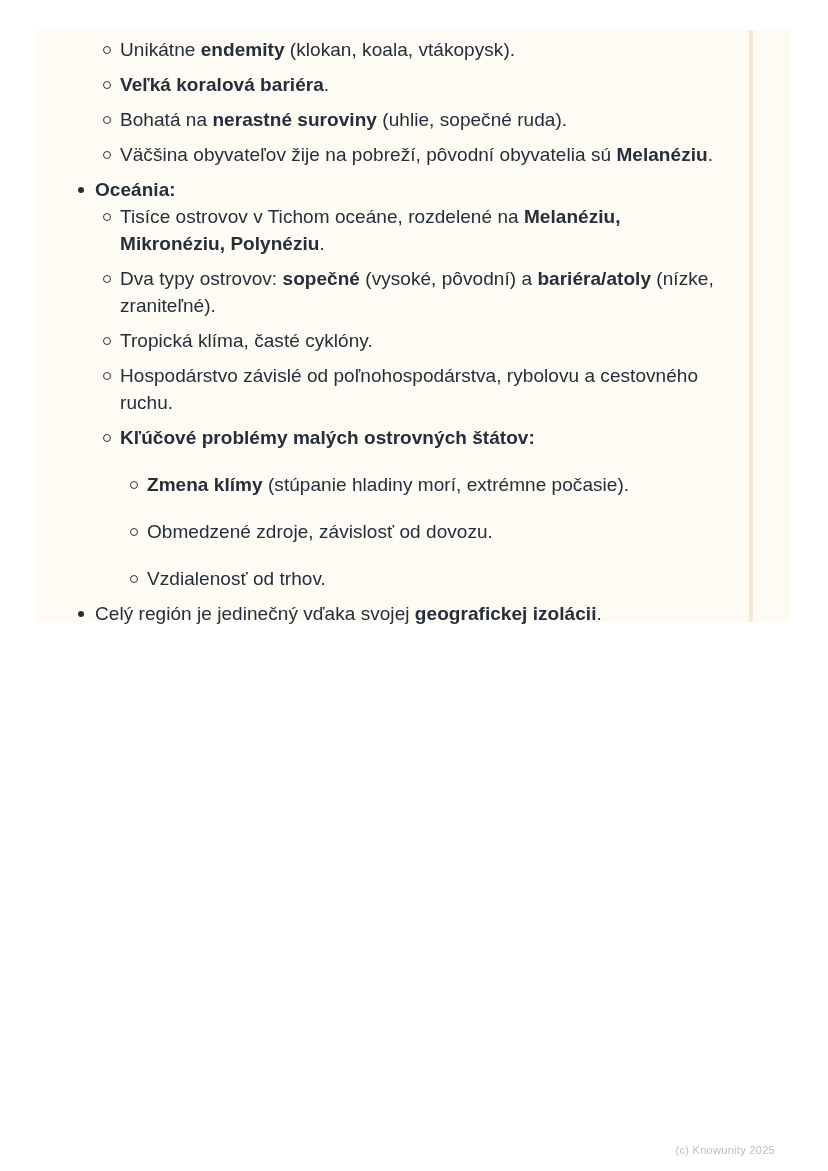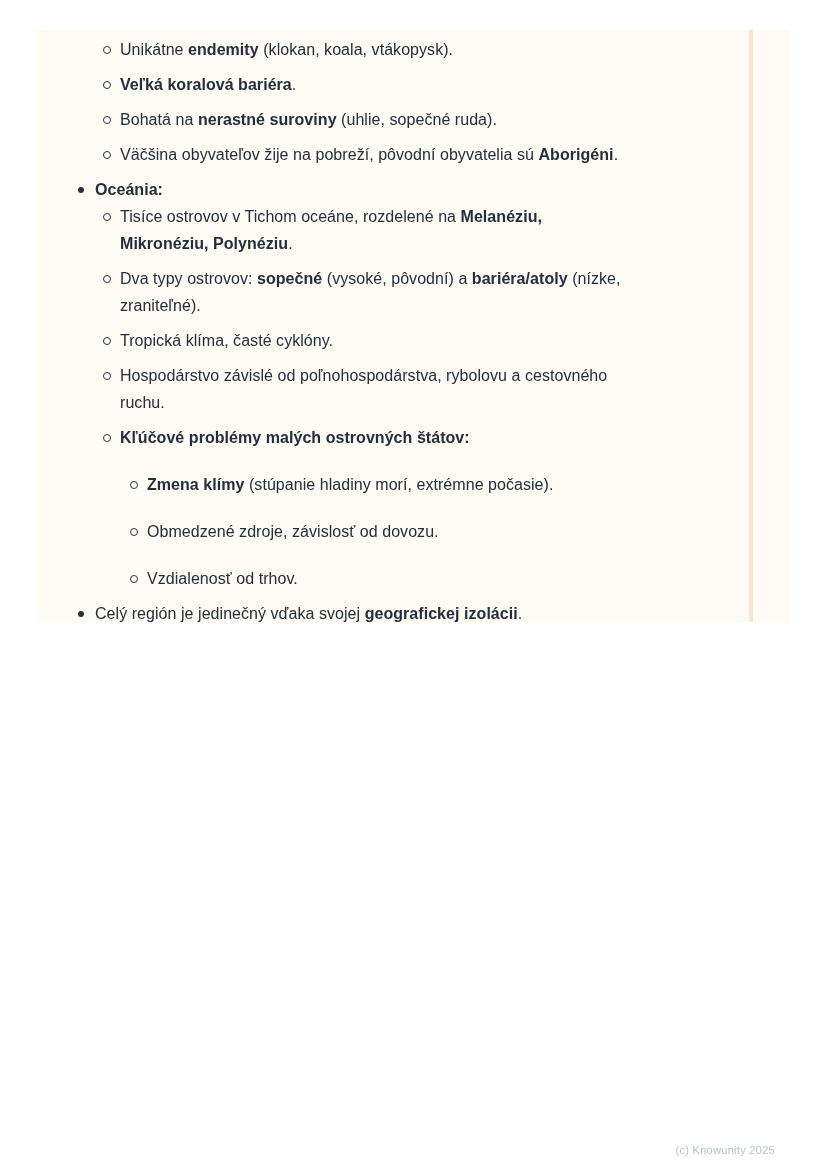--- a/index.html
+++ b/index.html
@@ -38,21 +38,21 @@
     height: 100%;
     background: var(--accent-line);
   }
   .content {
     position: relative;
     padding-top: 6px;
     width: 706px;
   }
   .item {
     position: relative;
-    font-size: 16px;
+    font-size: 19px;
     line-height: 27px;
     color: var(--text-color);
     margin-bottom: 8px;
     white-space: pre-wrap;
     letter-spacing: 0.05px;
   }
   .item strong { font-weight: 700; }
   .level-1 { padding-left: 59px; margin-top: 4px; }
   .level-2 { padding-left: 84px; }
   .level-3 { padding-left: 111px; margin-top: 20px; }
@@ -93,21 +93,21 @@
 </style>
 </head>
 <body>
 
 <div class="panel">
   <div class="vline"></div>
   <div class="content">
       <div class="item level-2"><span class="bullet"></span><span><span>Unikátne </span><strong>endemity</strong><span> (klokan, koala, vtákopysk).</span></span></div>
       <div class="item level-2"><span class="bullet"></span><span><strong>Veľká koralová bariéra</strong><span>.</span></span></div>
       <div class="item level-2"><span class="bullet"></span><span><span>Bohatá na </span><strong>nerastné suroviny</strong><span> (uhlie, sopečné ruda).</span></span></div>
-      <div class="item level-2"><span class="bullet"></span><span><span>Väčšina obyvateľov žije na pobreží, pôvodní obyvatelia sú </span><strong>Aborigéni</strong><span>.</span></span></div>
+      <div class="item level-2"><span class="bullet"></span><span><span>Väčšina obyvateľov žije na pobreží, pôvodní obyvatelia sú </span><strong>Melanéziu</strong><span>.</span></span></div>
       <div class="item level-1 tight"><span class="bullet"></span><span><strong>Oceánia:</strong></span></div>
       <div class="item level-2"><span class="bullet"></span><span><span>Tisíce ostrovov v Tichom oceáne, rozdelené na </span><strong>Melanéziu,
 Mikronéziu, Polynéziu</strong><span>.</span></span></div>
       <div class="item level-2"><span class="bullet"></span><span><span>Dva typy ostrovov: </span><strong>sopečné</strong><span> (vysoké, pôvodní) a </span><strong>bariéra/atoly</strong><span> (nízke,
 zraniteľné).</span></span></div>
       <div class="item level-2"><span class="bullet"></span><span><span>Tropická klíma, časté cyklóny.</span></span></div>
       <div class="item level-2"><span class="bullet"></span><span><span>Hospodárstvo závislé od poľnohospodárstva, rybolovu a cestovného
 ruchu.</span></span></div>
       <div class="item level-2 tight"><span class="bullet"></span><span><strong>Kľúčové problémy malých ostrovných štátov:</strong></span></div>
       <div class="item level-3"><span class="bullet"></span><span><strong>Zmena klímy</strong><span> (stúpanie hladiny morí, extrémne počasie).</span></span></div>

